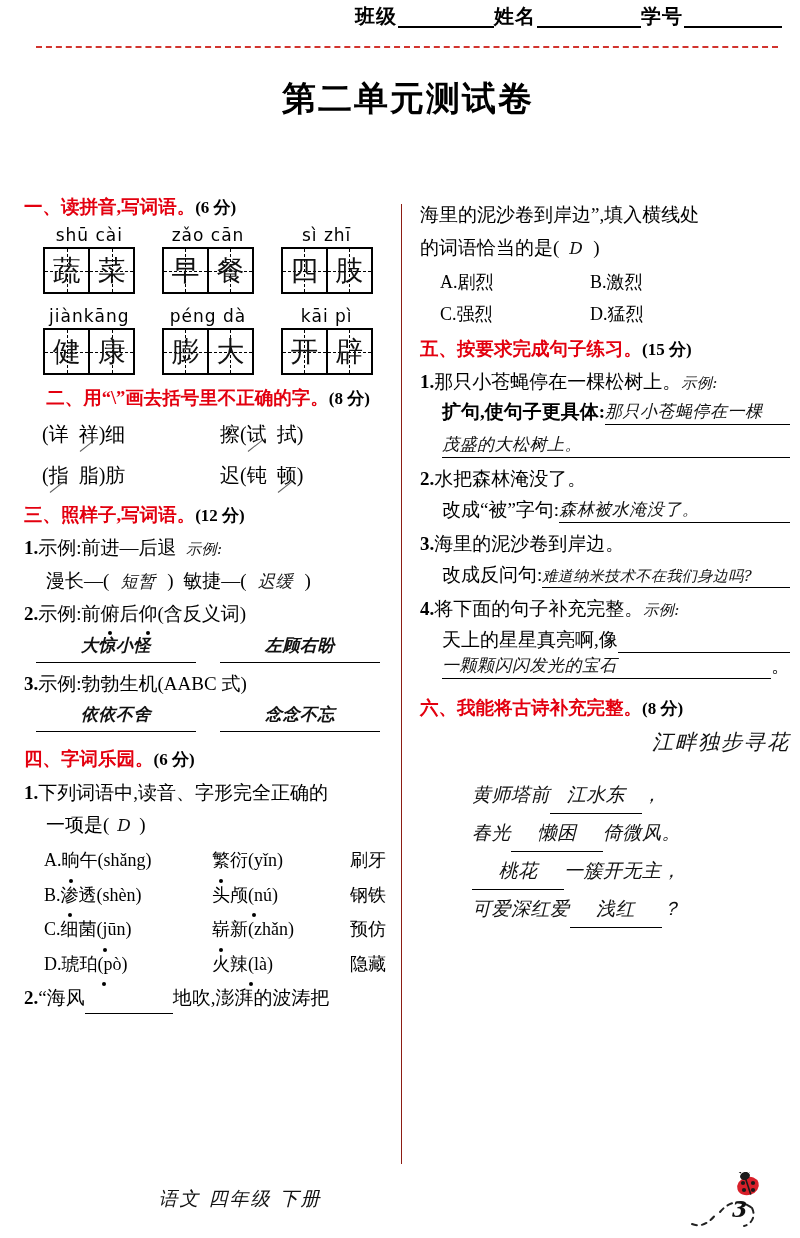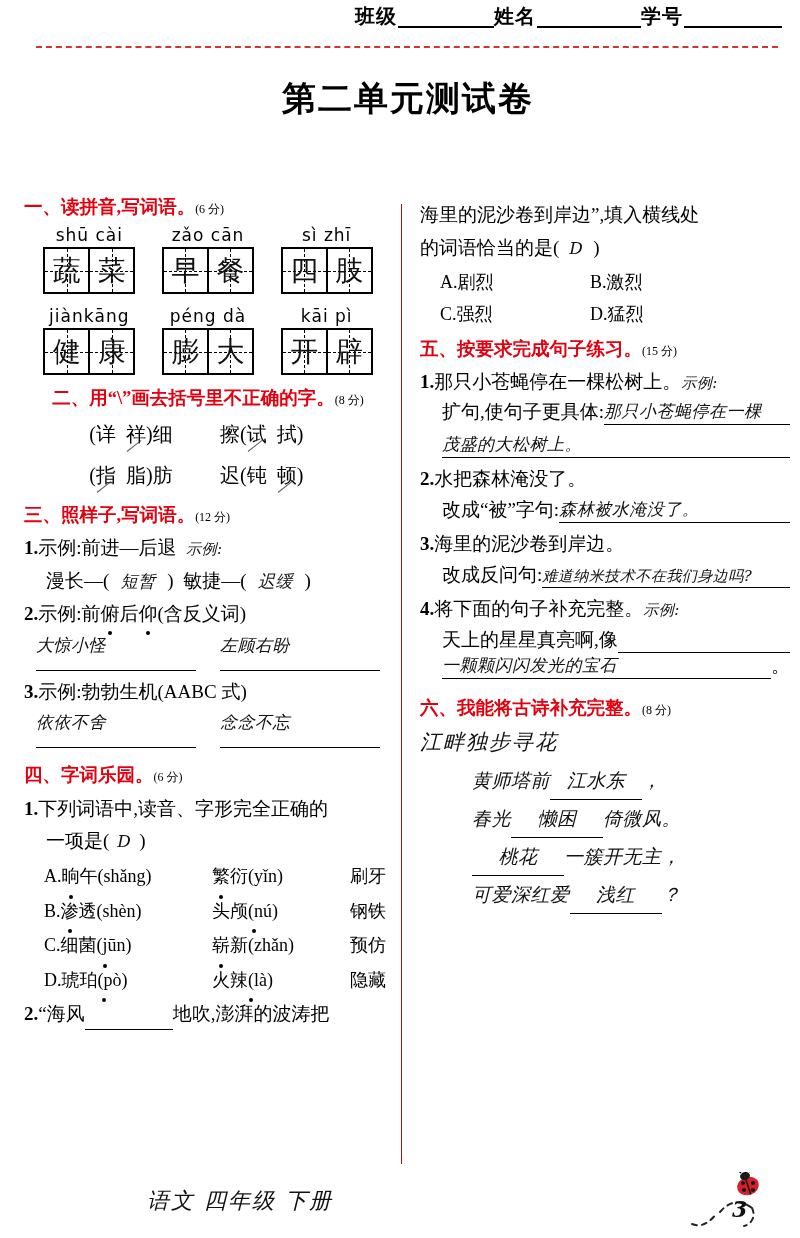--- a/index.html
+++ b/index.html
@@ -108,22 +108,22 @@
     line-height: 1.25;
     margin: 0 0 6px 0;
     white-space: nowrap;
     letter-spacing: 0px;
   }
   .sec-head .red {
     color: #e3000f;
   }
   .sec-head .pts {
     color: #000;
-    font-weight: normal;
-    font-size: 12px;
+    font-weight: bold;
+    font-size: 17px;
   }
 
   
   .q {
     font-size: 19px;
     line-height: 1.62;
     margin: 2px 0 2px 0;
     letter-spacing: 0px;
   }
   .q-num { font-weight: bold; }
@@ -194,21 +194,21 @@
     line-height: 1;
     color: #111;
   }
 
   
   .pair-grid {
     display: flex;
     padding-left: 18px;
     margin-top: 4px;
   }
-  .pair-grid .cell { font-size: 20px; line-height: 1.85; text-align: center; }
+  .pair-grid .cell { font-size: 20px; line-height: 1.85; }
   .pair-col-a { width: 178px; }
   .strike {
     position: relative;
     display: inline-block;
   }
   .strike::after {
     content: "";
     position: absolute;
     left: 6%; top: 6%;
     width: 88%; height: 88%;
@@ -234,23 +234,24 @@
     vertical-align: bottom;
   }
 
   .ans-row {
     display: flex;
     padding-left: 12px;
     margin: 4px 0 6px 0;
   }
   .ans-slot {
     width: 160px;
-    text-align: left;
+    text-align: center;
     border-bottom: 1.8px solid #000;
-    padding-bottom: 13px;
+    padding-bottom: 5px;
+    font-weight: bold;
   }
   .ans-gap { width: 24px; }
 
   
   .opt-row {
     display: flex;
     font-size: 18px;
     line-height: 1.78;
     padding-left: 20px;
   }
@@ -269,23 +270,23 @@
     flex: 1;
     border-bottom: 1.7px solid #000;
     padding-bottom: 1px;
     overflow: hidden;
     white-space: nowrap;
   }
   .flexline { display: flex; align-items: flex-end; }
 
   
   .poem-title {
-    text-align: left;
+    text-align: right;
     font-size: 21px;
-    margin: 8px 0 6px 0;
+    margin: 8px 0 20px 0;
     letter-spacing: 2px;
   }
   .poem-line {
     font-size: 19px;
     line-height: 1.9;
     padding-left: 52px;
     white-space: nowrap;
   }
   .poem-blank {
     display: inline-block;
@@ -295,21 +296,21 @@
     padding-bottom: 1px;
   }
 
   
   .footer-text {
     position: absolute;
     left: 60px;
     top: 1186px;
     width: 360px;
     text-align: center;
-    font-size: 22px;
+    font-size: 19px;
     letter-spacing: 2px;
     font-style: italic;
   }
   .pagemark {
     position: absolute;
     right: 18px;
     top: 1172px;
     width: 96px;
     height: 64px;
   }
@@ -537,21 +538,21 @@
     </div>
 
     <div class="sec-head" style="margin-top:8px;">
       <span class="red">五、按要求完成句子练习。</span><span class="pts">(15 分)</span>
     </div>
 
     <div class="q">
       <span class="q-num">1.</span><span>那只小苍蝇停在一棵松树上。</span><span class="hw hw-sm">示例:</span>
     </div>
     <div class="flexline indent" style="font-size:19px;">
-      <span style="white-space:nowrap;">扩句,使句子更具体:</span>
+      <span style="white-space:nowrap;font-weight:bold;">扩句,使句子更具体:</span>
       <span class="inline-ans hw hw-md">那只小苍蝇停在一棵</span>
     </div>
     <div class="indent">
       <span class="inline-ans hw hw-md" style="display:block;margin-top:8px;">茂盛的大松树上。</span>
     </div>
 
     <div class="q" style="margin-top:6px;">
       <span class="q-num">2.</span><span>水把森林淹没了。</span>
     </div>
     <div class="flexline indent" style="font-size:19px;">

